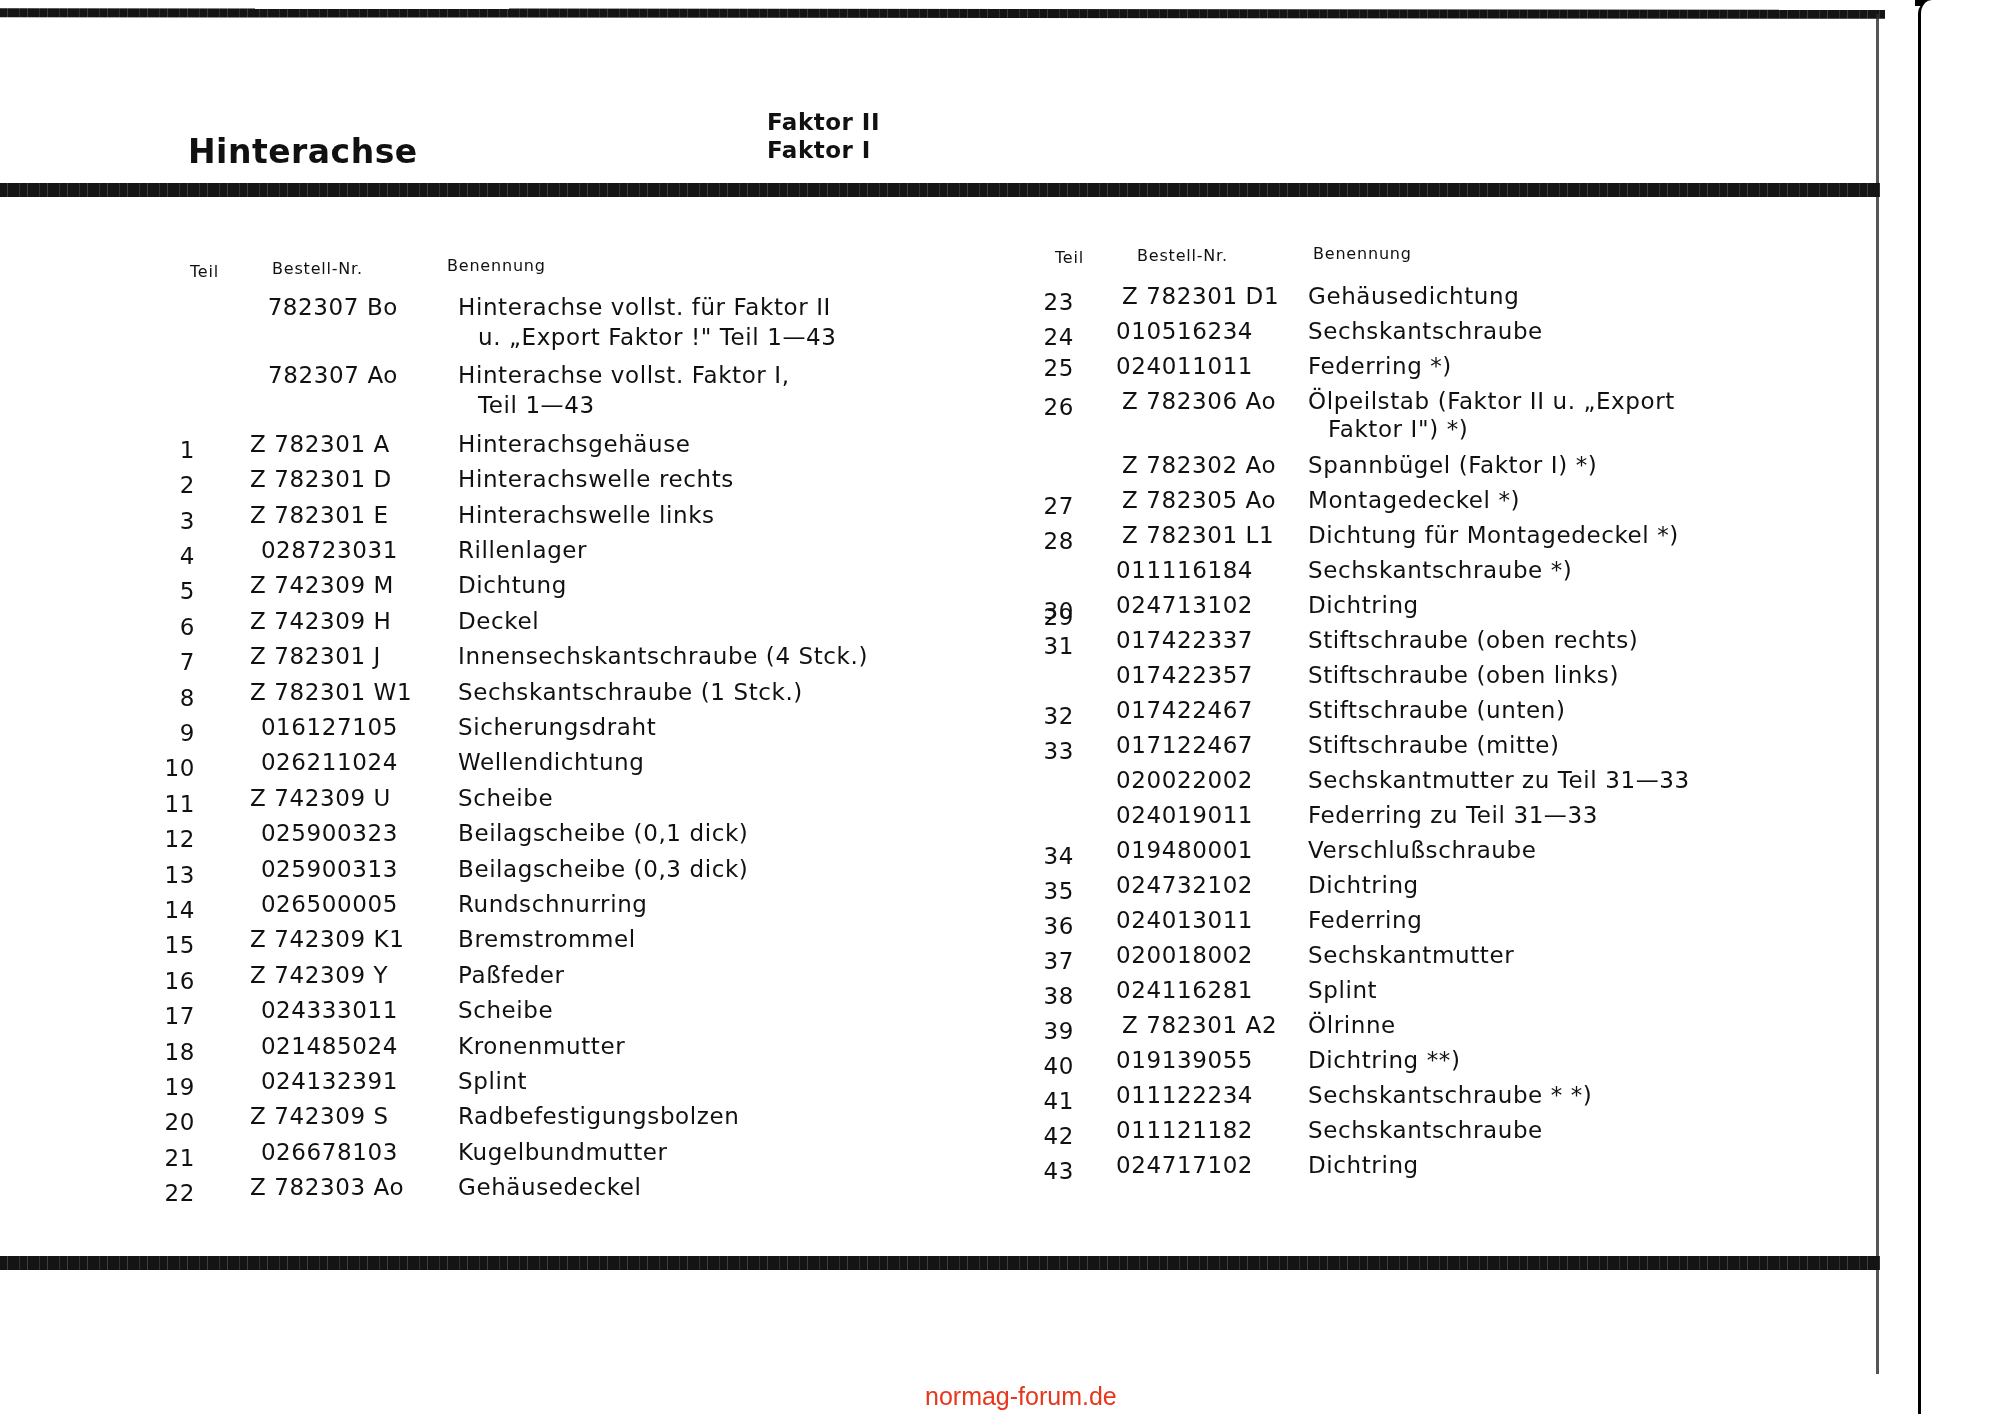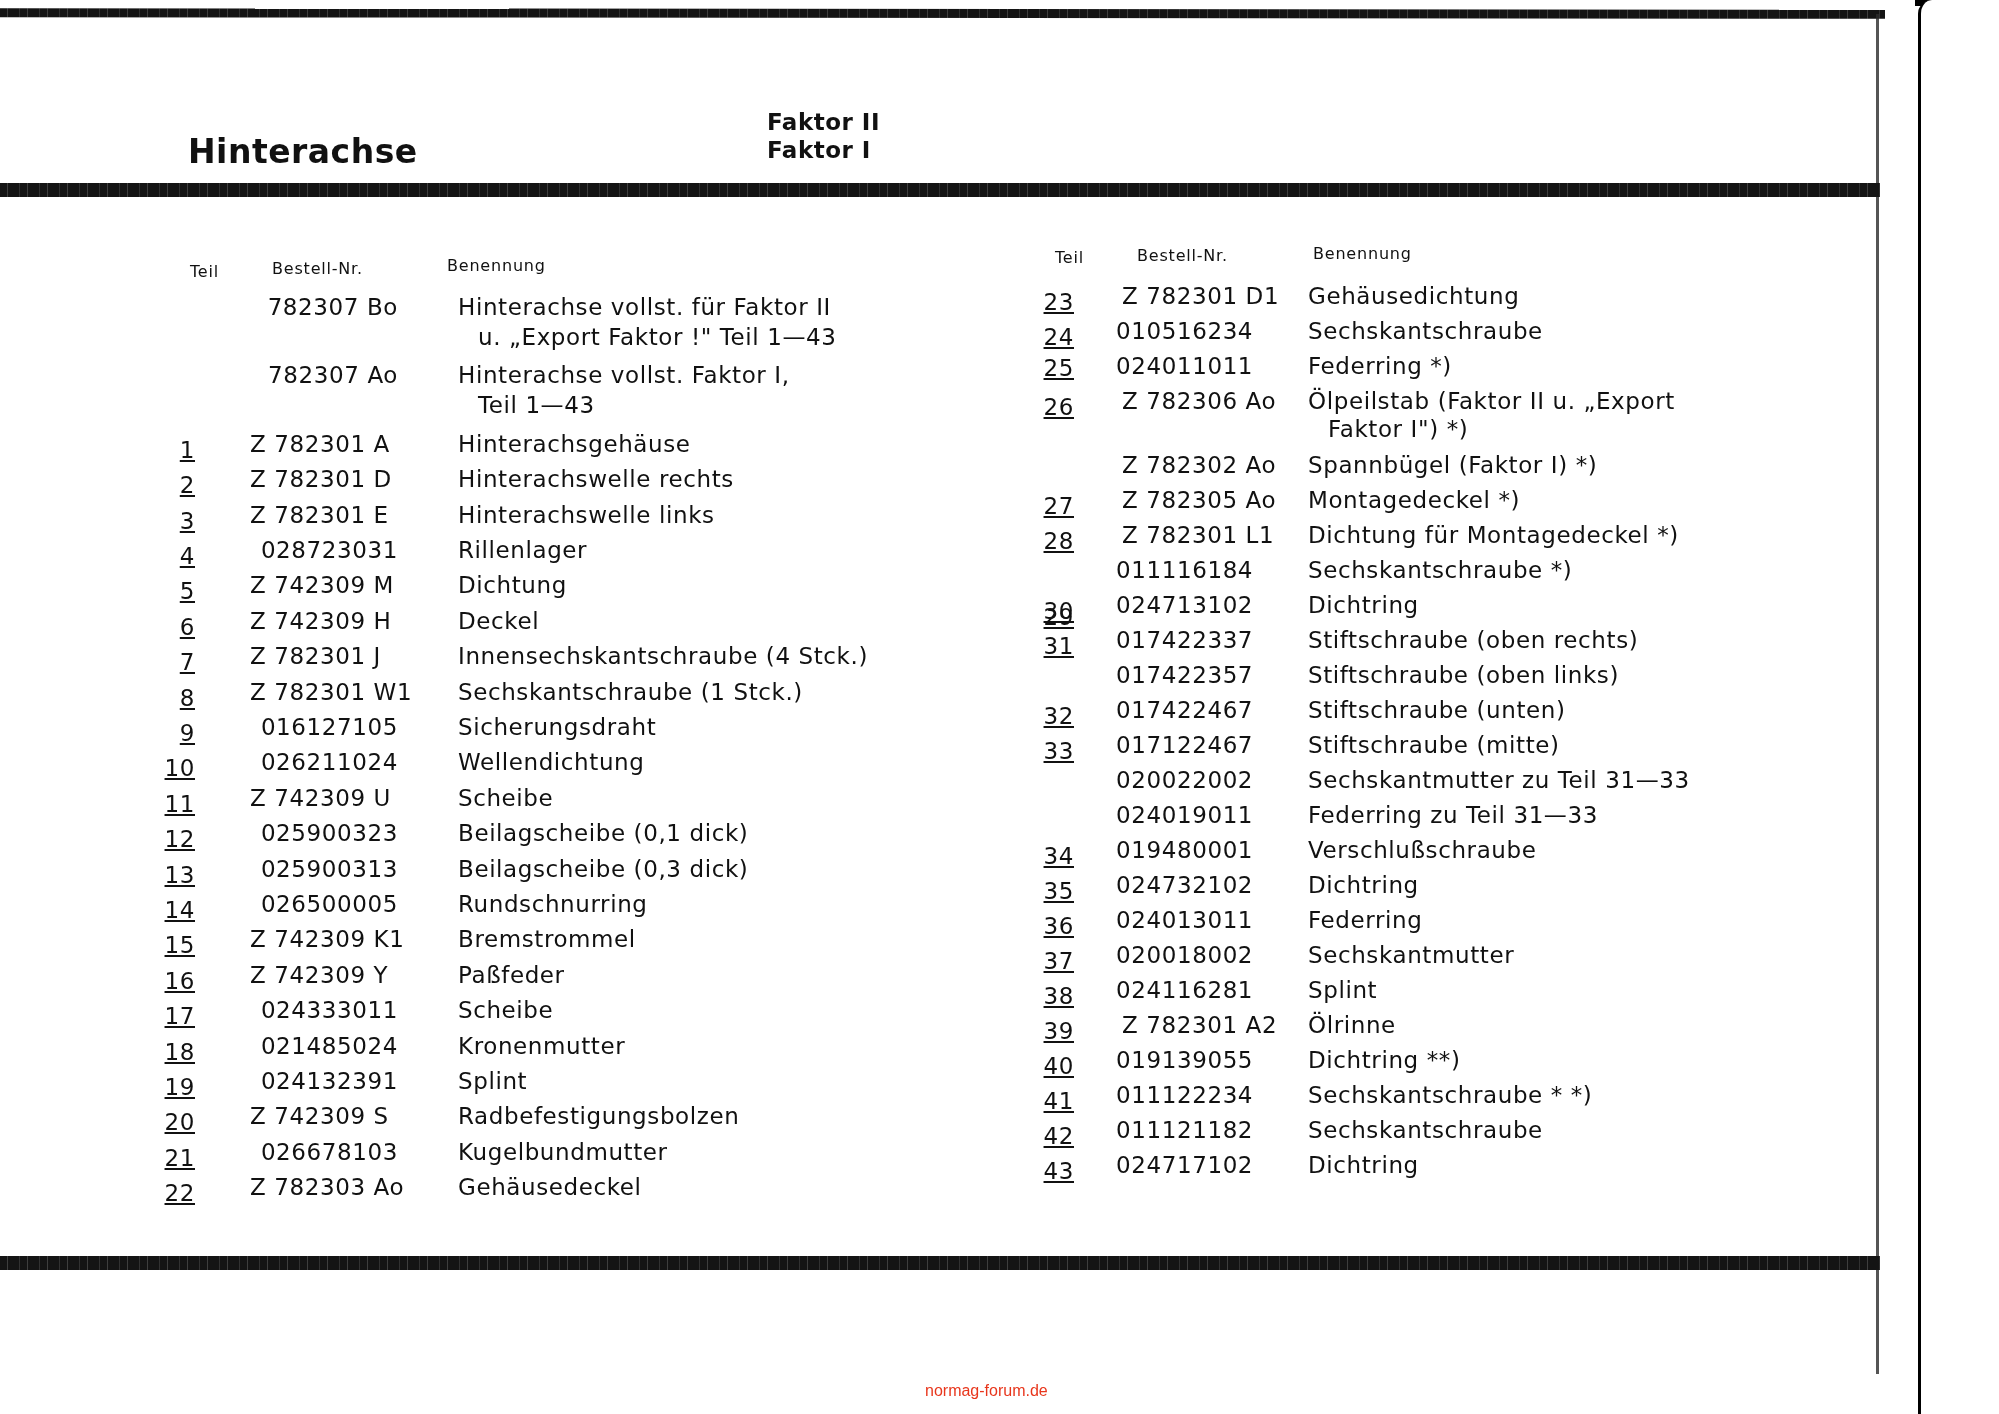--- a/index.html
+++ b/index.html
@@ -18,41 +18,41 @@
   .bar-bottom { left: 0; top: 1256px; width: 1880px; height: 14px; }
   .rule-v { position: absolute; left: 1876px; top: 14px; width: 3px; height: 1360px; background: #2a2a2a; opacity: 0.8; }
   .edge-right { position: absolute; left: 1918px; top: 0; width: 81px; height: 1414px; background: #ffffff; border-left: 3px solid #000; border-top-left-radius: 14px; }
   .edge-right-top { position: absolute; left: 1915px; top: 0; width: 84px; height: 6px; background: #000; }
 
   .title { position: absolute; left: 188px; top: 132px; font-size: 33px; font-weight: bold; letter-spacing: 0.5px; }
   .models { position: absolute; left: 767px; top: 108px; font-size: 23px; font-weight: bold; line-height: 28px; letter-spacing: 0.5px; }
 
   .colhead { position: absolute; font-size: 16px; letter-spacing: 0.8px; }
   .row { position: absolute; height: 34px; font-size: 23px; letter-spacing: 0.6px; white-space: nowrap; }
-  .row .teil { position: absolute; left: 0; width: 40px; text-align: right; text-decoration: underline; }
+  .row .teil { position: absolute; left: 0; width: 40px; text-align: right; }
   .row .nr { position: absolute; white-space: nowrap; }
   .row .name { position: absolute; white-space: nowrap; }
   .row .name2 { position: absolute; white-space: nowrap; }
 
   #left-rows .row .teil { left: -35px; }
   #left-rows .row .nr { left: 48px; width: 160px; text-align: right; }
   #left-rows .row .nr.z { text-align: left; left: 60px; }
   #left-rows .row .name { left: 268px; }
   #left-rows .row .name2 { left: 288px; top: 30px; }
 
   #right-rows .row .teil { left: -38px; }
   #right-rows .row .nr { left: 44px; width: 160px; }
   #right-rows .row .nr.z { text-align: left; left: 50px; }
   #right-rows .row .name { left: 236px; }
   #right-rows .row .name2 { left: 256px; top: 28px; }
 
   .footnotes { position: absolute; left: 1118px; top: 1262px; font-size: 23px; line-height: 30px; letter-spacing: 0.8px; }
   .footnotes .l2 { padding-left: 36px; }
   .footnotes .l3 { padding-left: 96px; }
-  .watermark { position: absolute; left: 925px; top: 1382px; font-family: "Liberation Sans", sans-serif; font-size: 16px; color: #e8361c; }
+  .watermark { position: absolute; left: 925px; top: 1382px; font-family: "Liberation Sans", sans-serif; font-size: 25px; color: #e8361c; }
 </style>
 </head>
 <body>
 
 <div class="page">
   <div class="bar bar-top"></div>
   <div class="edge-right-top"></div>
   <div class="edge-right"></div>
   <div class="rule-v"></div>
 

